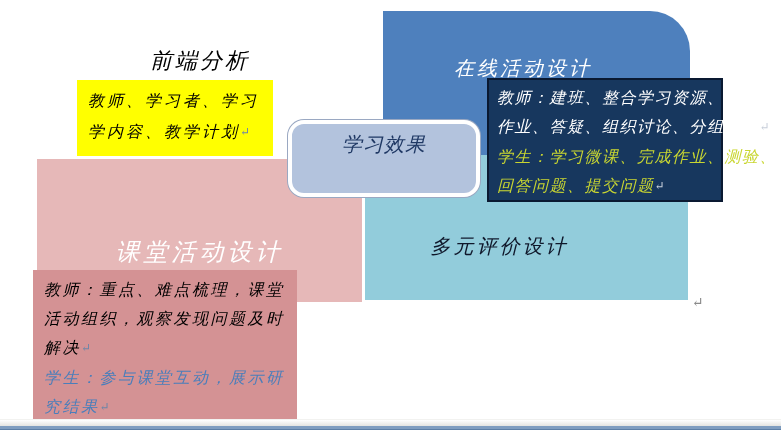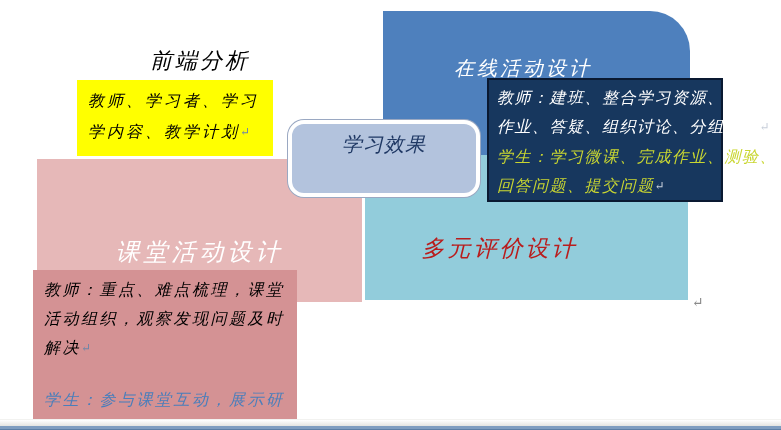--- a/index.html
+++ b/index.html
@@ -12,33 +12,33 @@
   
   .quad-classroom-bg{left:37px;top:159px;width:325px;height:143px;background:#e6b8b8;}
   .quad-online-bg{left:383px;top:11px;width:307px;height:145px;background:#4e80bd;border-top-right-radius:40px;}
   .quad-eval-bg{left:365px;top:155px;width:323px;height:145px;background:#92ccdb;}
 
   
   .q-title{text-align:center;white-space:nowrap;}
   .t-frontend{left:100px;top:46px;width:200px;font-size:22px;letter-spacing:3px;color:#000000;}
   .t-online{left:383px;top:55px;width:280px;font-size:20px;letter-spacing:3px;color:#ffffff;}
   .t-classroom{left:37px;top:236px;width:325px;font-size:24px;letter-spacing:4px;color:#ffffff;}
-  .t-eval{left:365px;top:233px;width:269px;font-size:23px;letter-spacing:3px;color:#b91c1c;}
+  .t-eval{left:365px;top:233px;width:269px;font-size:20px;letter-spacing:3px;color:#0f172a;}
 
   
   .box{box-sizing:border-box;}
   .box .line{white-space:nowrap;}
   .box-frontend{left:77px;top:80px;width:196px;height:76px;background:#ffff00;
     padding:6px 11px;font-size:16px;line-height:30.5px;letter-spacing:3px;color:#000000;}
   .box-online{left:487px;top:78px;width:236px;height:124px;background:#17375e;
     border:2px solid #0a1931;padding:3px 8px;font-size:16px;line-height:29px;letter-spacing:1.5px;color:#ffffff;}
   .box-online .student{color:#c9d631;}
   .box-classroom{left:33px;top:270px;width:264px;height:149px;background:#d49294;
     padding:5px 11px;font-size:16px;line-height:29px;letter-spacing:2.5px;color:#000000;}
-  .box-classroom .student{color:#4a7ebb;margin-top:22px;}
+  .box-classroom .student{color:#4a7ebb;}
   .box-eval{left:428px;top:268px;width:264px;height:70px;background:#8cc5d7;
     padding:7px 13px;font-size:16px;line-height:29px;letter-spacing:2.5px;color:#000000;}
 
   
   .center-box{left:288px;top:120px;width:192px;height:77px;background:#b3c3dd;
     border:4px solid #ffffff;border-radius:16px;box-shadow:0 0 0 1px #9aa8c2;
     box-sizing:border-box;text-align:center;color:#1f3864;font-size:20px;line-height:27px;
     padding-top:7px;letter-spacing:1px;}
 
   

